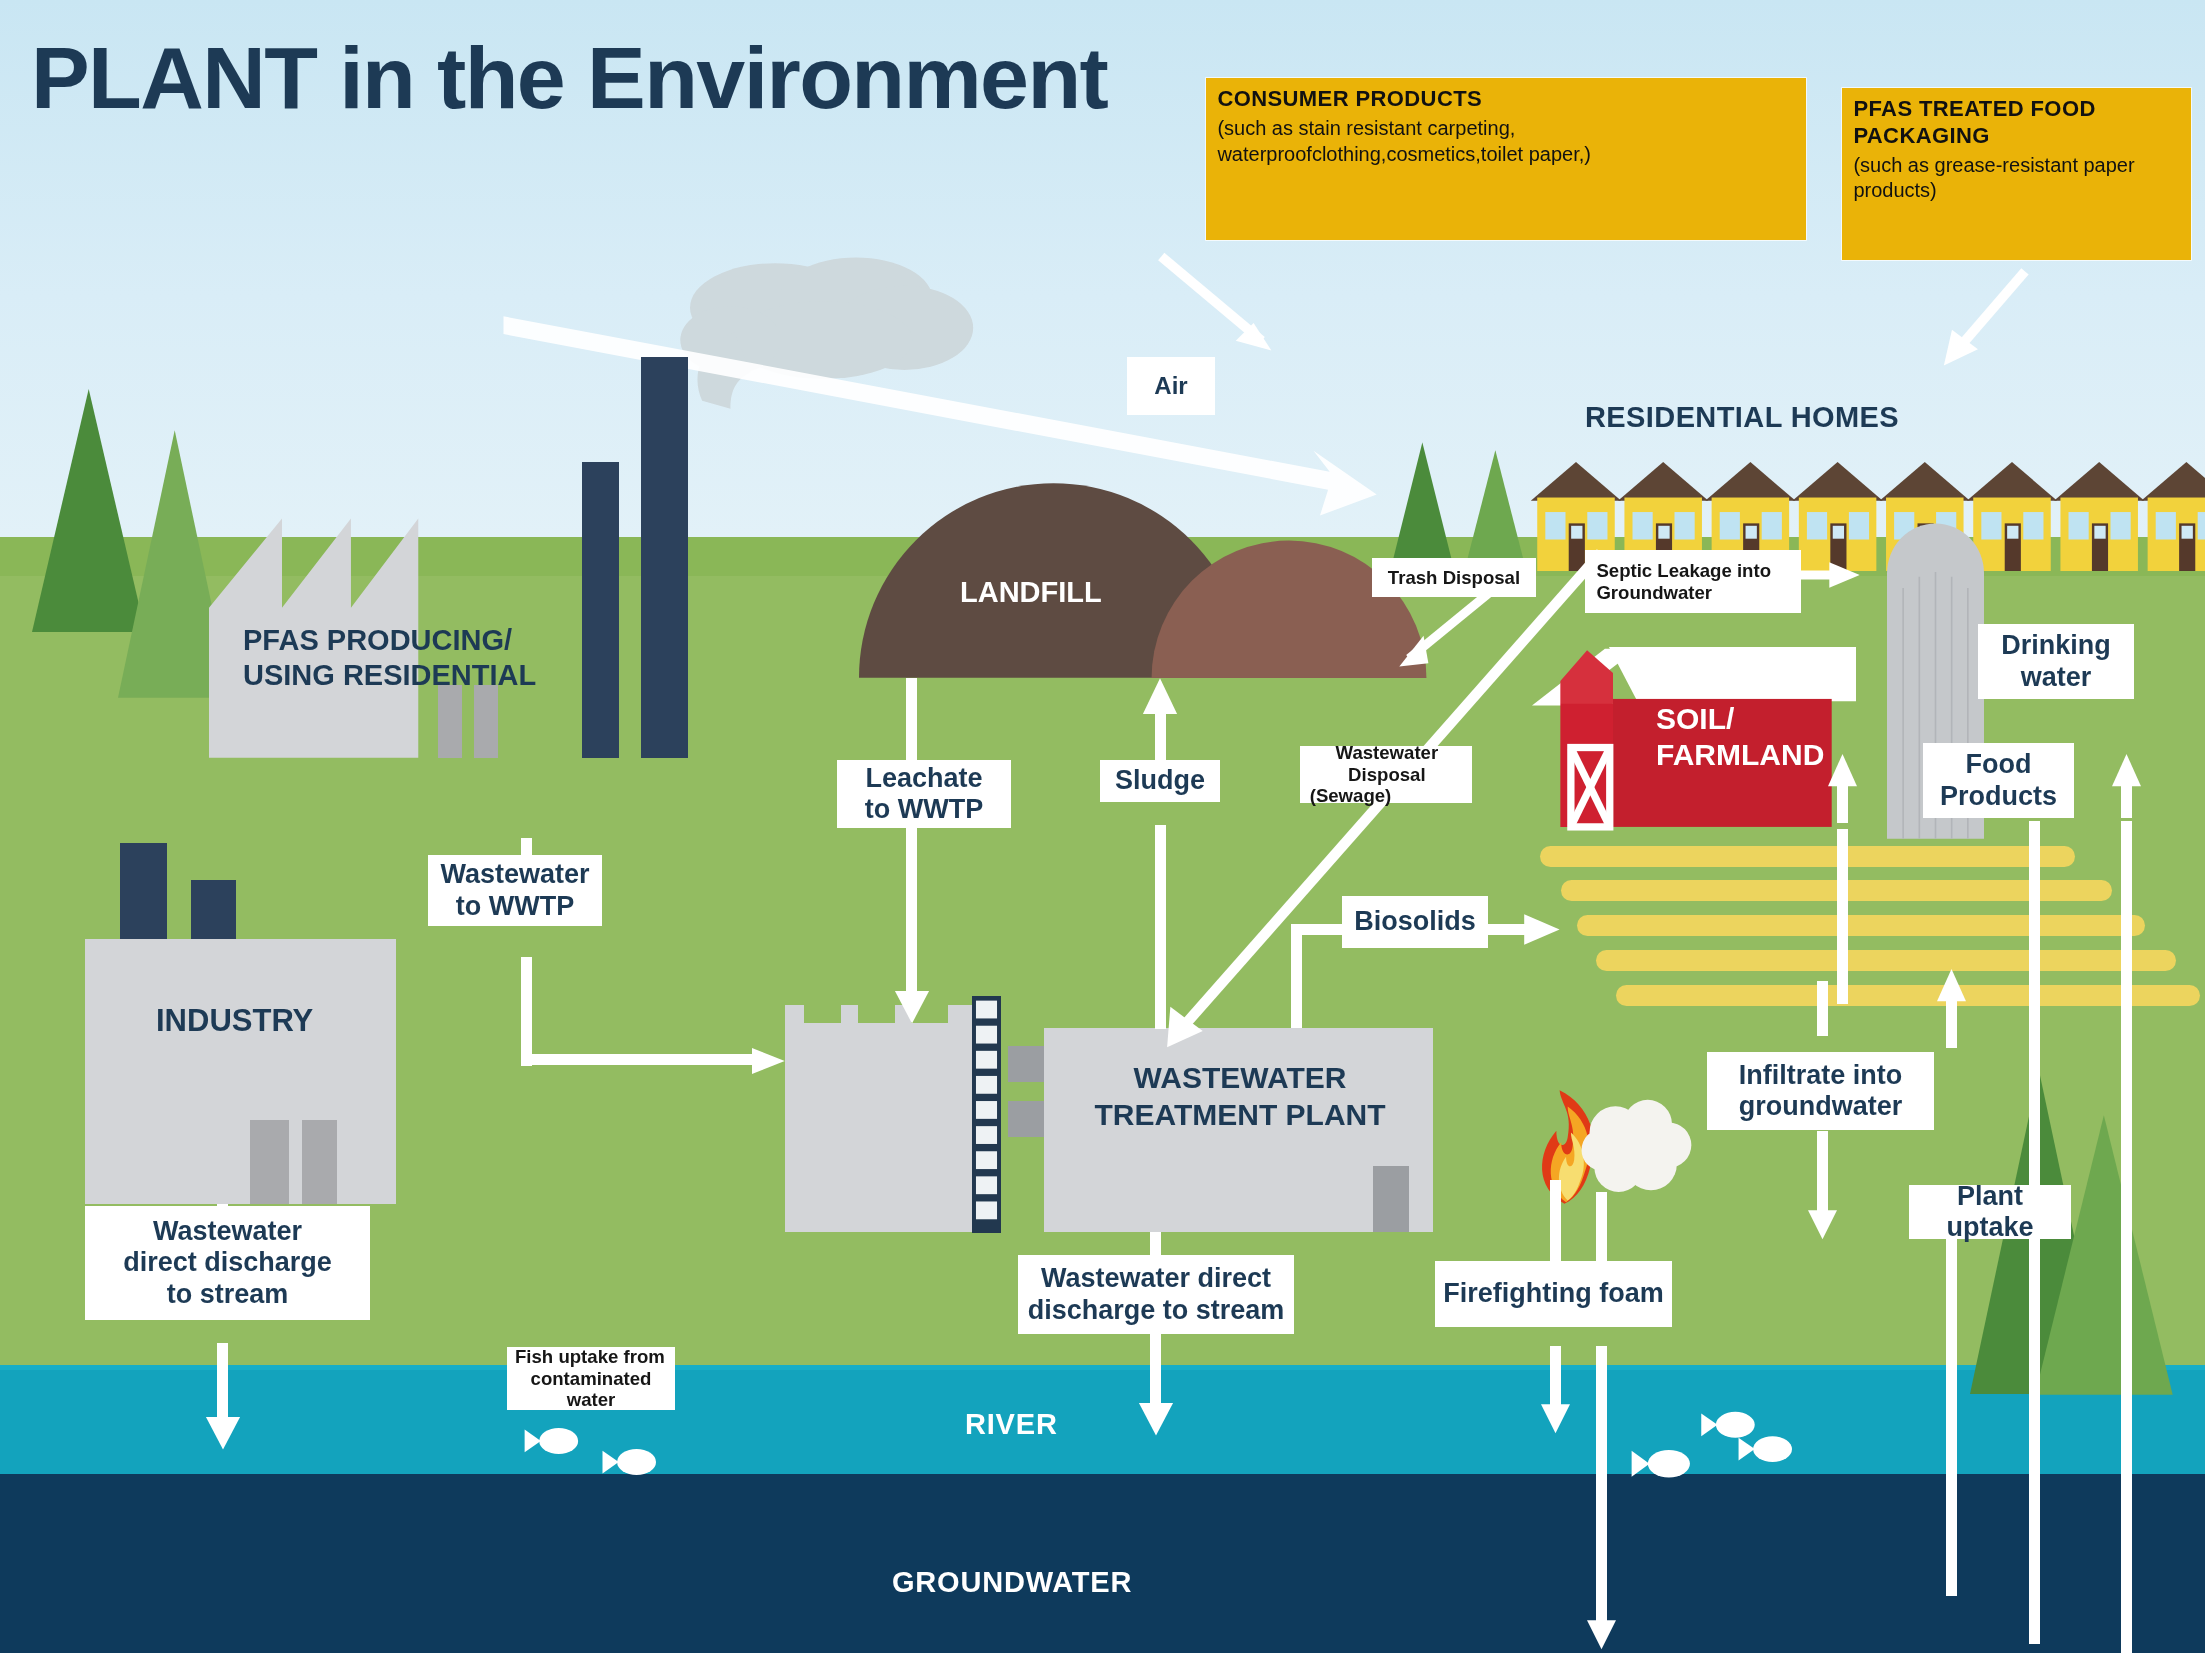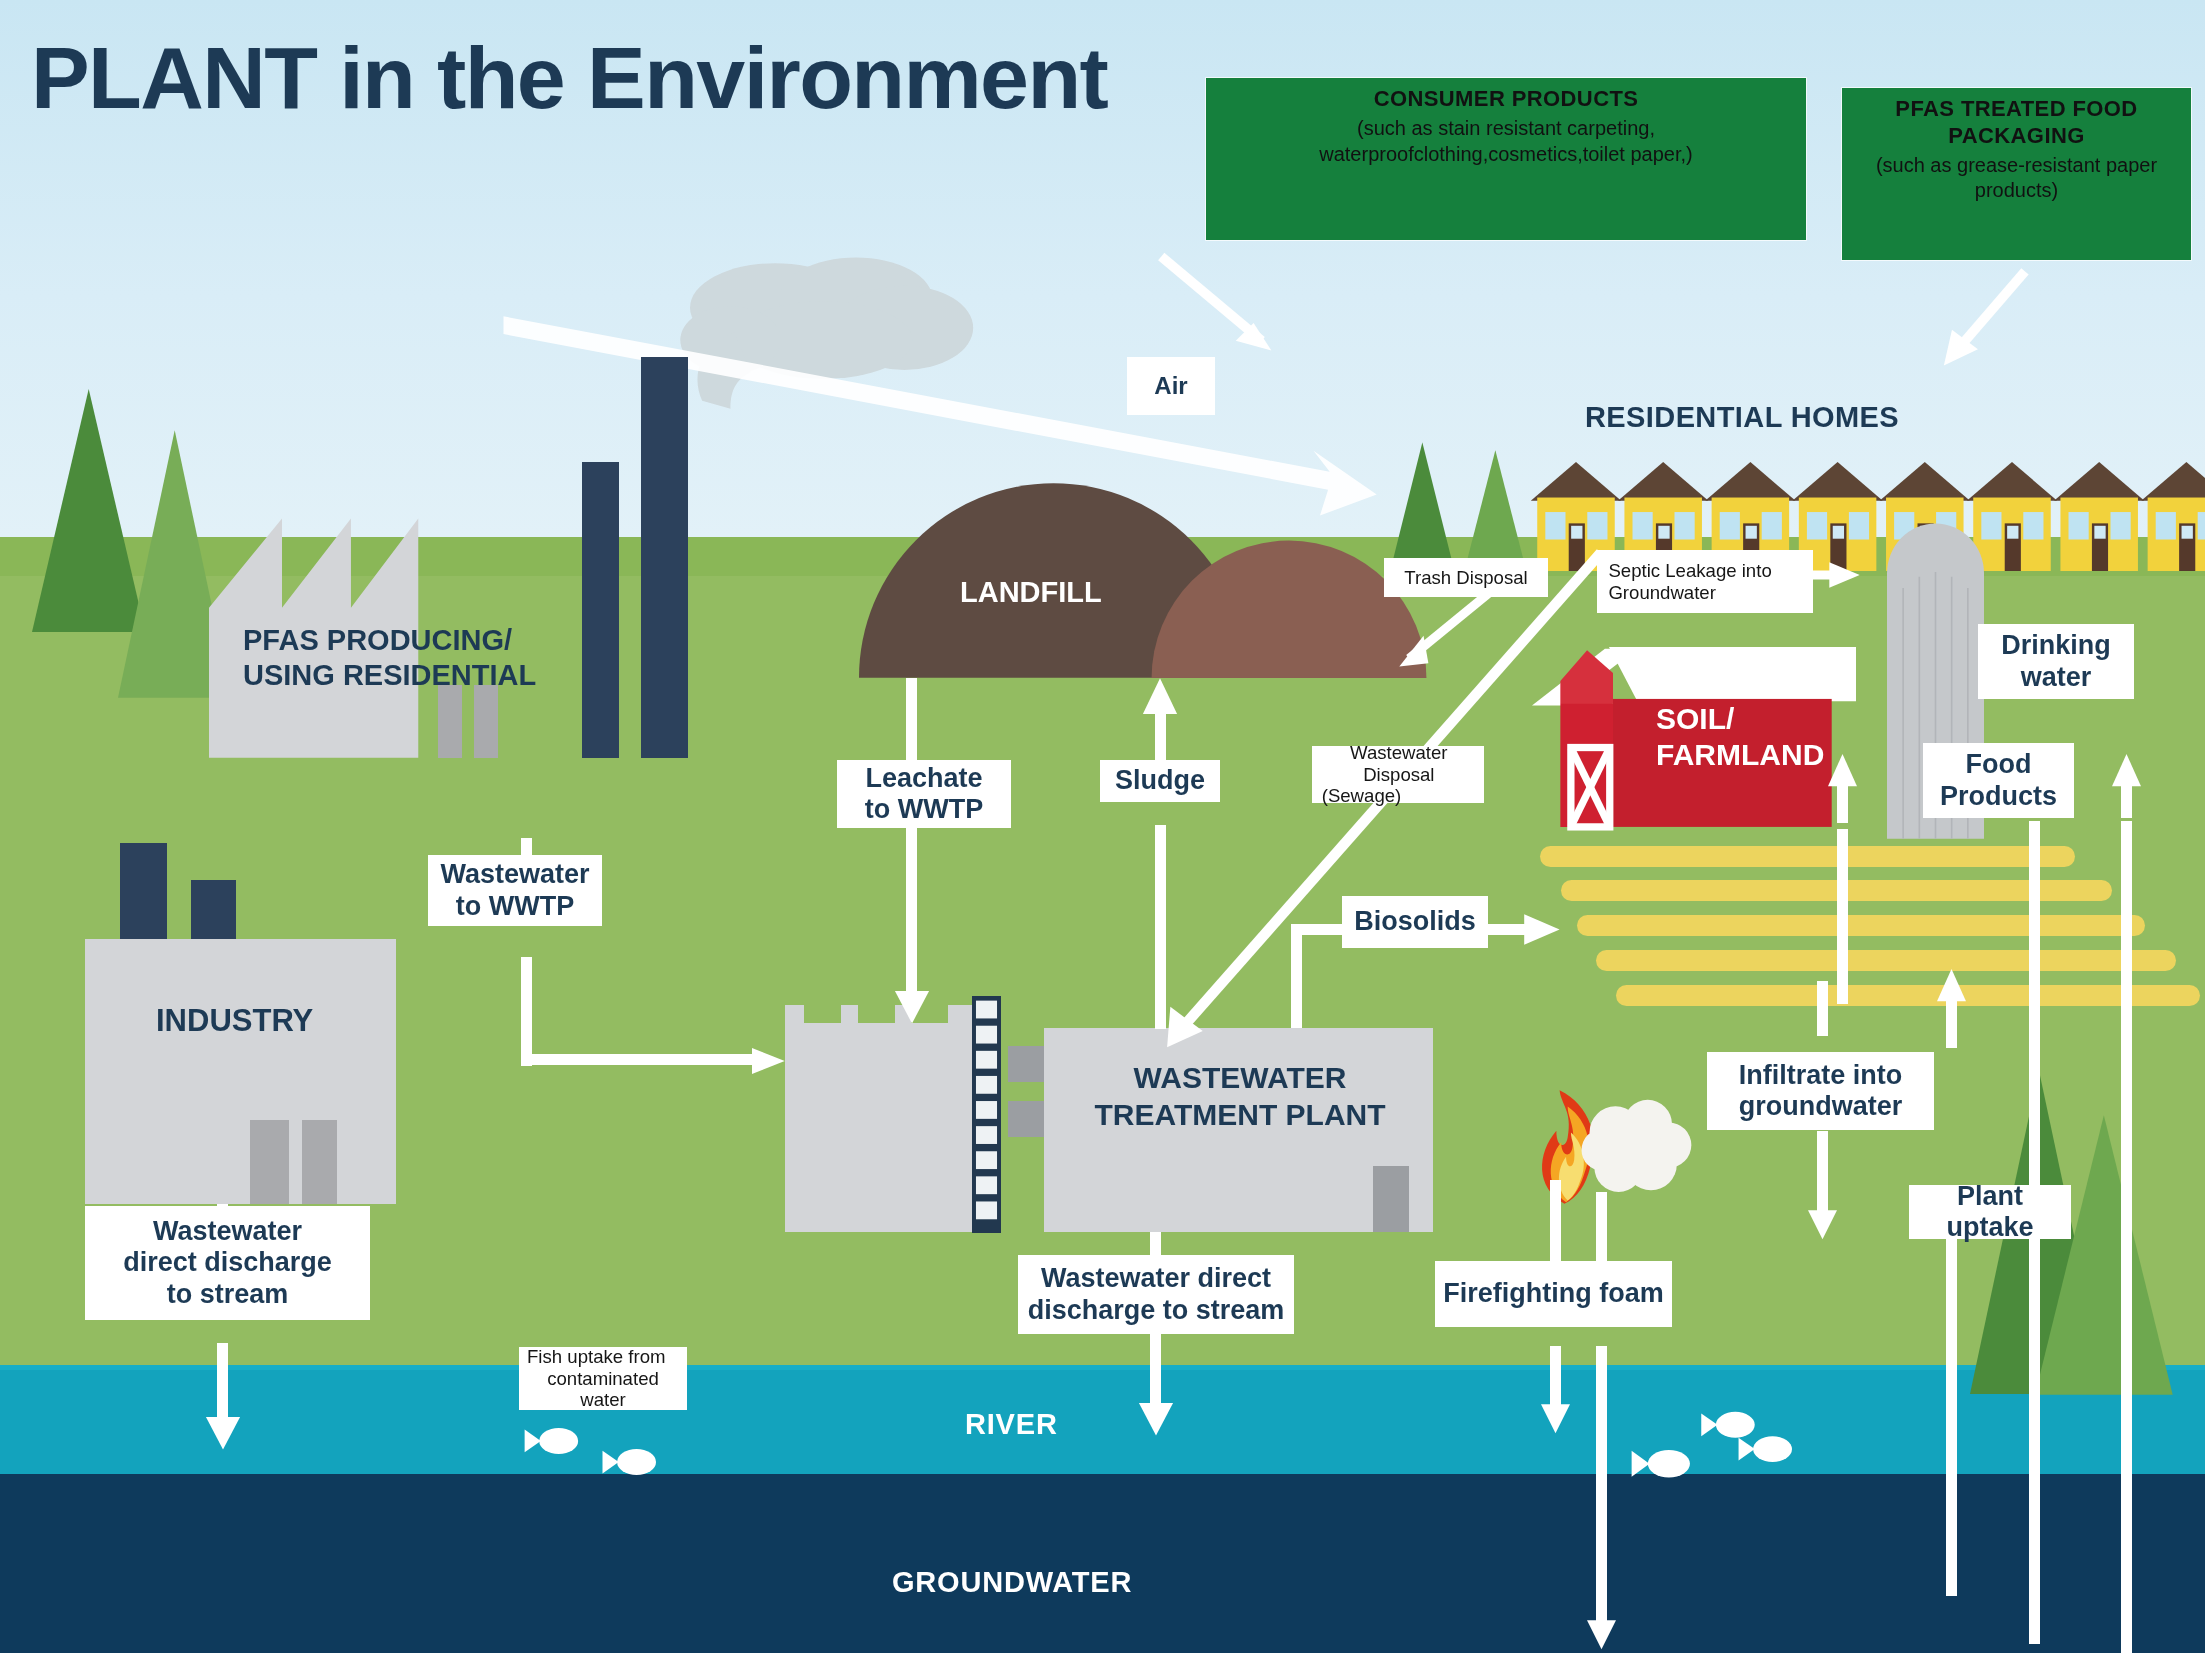--- a/index.html
+++ b/index.html
@@ -15,30 +15,30 @@
   .grass-far{position:absolute;left:0;top:537px;width:2205px;height:39px;background:#8ab757;}
   .river{position:absolute;left:0;top:1365px;width:2205px;height:109px;background:#13a3bd;}
   .river-edge{position:absolute;left:0;top:1365px;width:2205px;height:4.9px;background:#17aec7;}
   .groundwater{position:absolute;left:0;top:1474px;width:2205px;height:180px;background:#0e3a5c;}
 
   
   .title{position:absolute;left:31px;top:34px;font-size:88px;font-weight:bold;
          color:#1d3a55;letter-spacing:-1.6px;line-height:1;white-space:nowrap;}
 
   
-  .callout{position:absolute;background:#15803d;box-shadow:0 0 0 0.8px rgba(255,255,255,.9);
-           text-align:center;color:#111;padding:8px 11.4px;box-sizing:border-box;}
+  .callout{position:absolute;background:#eab308;box-shadow:0 0 0 0.8px rgba(255,255,255,.9);
+           color:#111;padding:8px 11.4px;box-sizing:border-box;}
   .callout .hd{font-weight:bold;font-size:22px;letter-spacing:0.4px;line-height:1.22;}
   .callout .sub{font-size:20px;line-height:1.28;margin-top:3.2px;}
 
   
   .lbl{position:absolute;background:#fff;color:#1d3a55;font-weight:bold;
        display:flex;align-items:center;justify-content:center;text-align:center;
        line-height:1.16;box-sizing:border-box;padding:4.9px 8px;}
-  .lbl.thin{font-weight:normal;color:#161616;margin-left:12px;}
+  .lbl.thin{font-weight:bold;color:#161616;}
   .lbl.small{font-size:18.6px;}
   .lbl.mid{font-size:24px;}
   .lbl.big{font-size:27px;}
 
   
   .rect{position:absolute;}
   .arrowline{position:absolute;background:#fff;}
   .onland-text{position:absolute;color:#fff;font-weight:bold;white-space:nowrap;}
   .dark-text{position:absolute;color:#1d3a55;font-weight:bold;white-space:nowrap;}
   svg{position:absolute;overflow:visible;}

